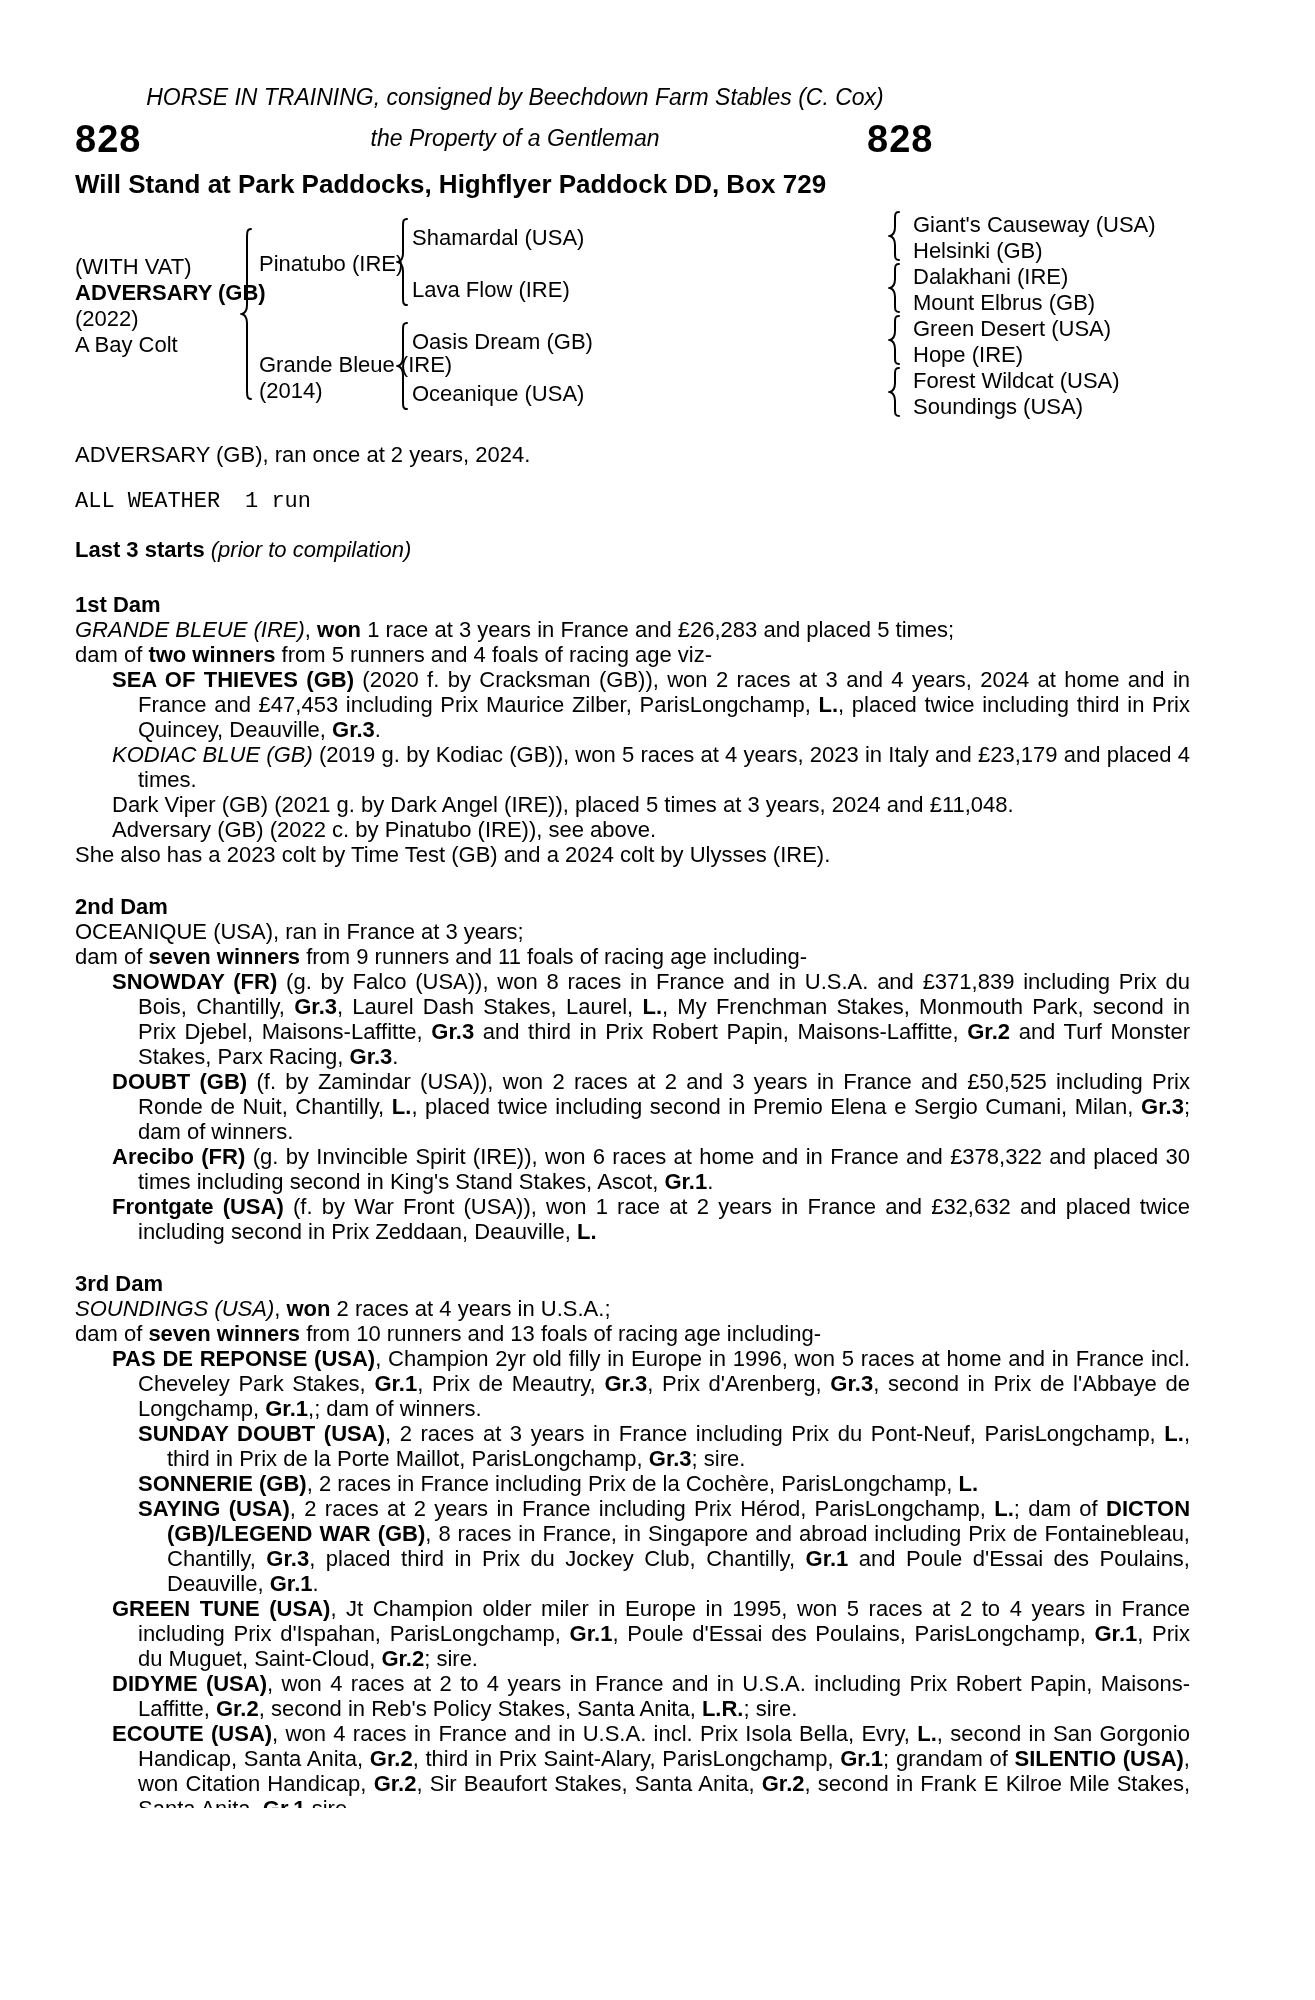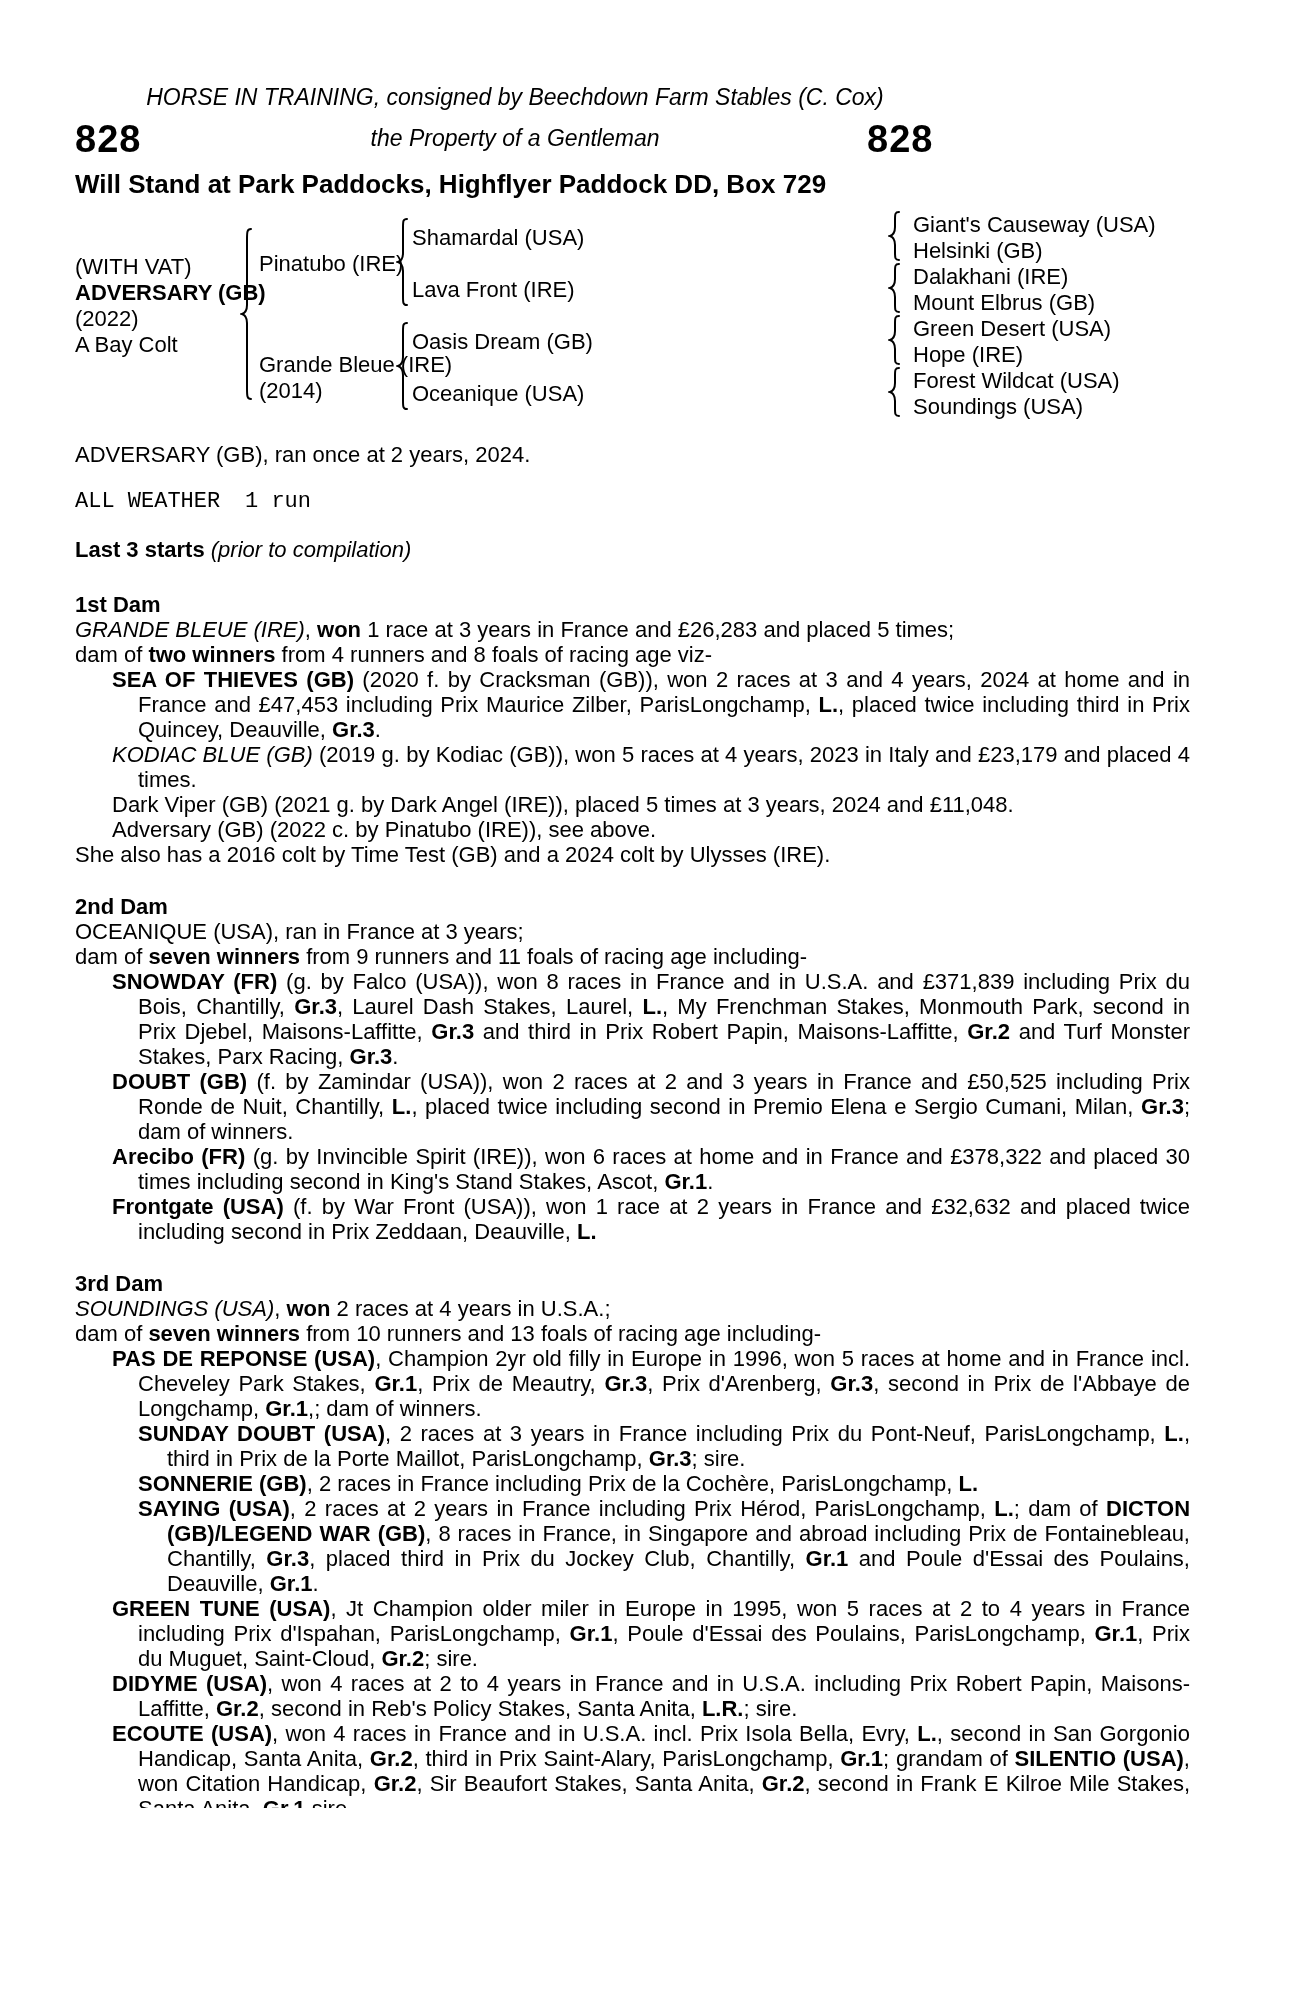--- a/index.html
+++ b/index.html
@@ -65,21 +65,21 @@
       <div class="abs" style="left:184px;top:174px">(2014)</div>
 
       <svg class="brace" style="left:321px;top:14px" width="14" height="88" viewBox="0 0 14 88">
         <path d="M11 1 C7 1 7 3 7 10 L7 35 C7 41 5 43 2 44 C5 45 7 47 7 53 L7 78 C7 85 7 87 11 87" fill="none" stroke="#000" stroke-width="2" stroke-linecap="round"></path>
       </svg>
       <svg class="brace" style="left:321px;top:118px" width="14" height="88" viewBox="0 0 14 88">
         <path d="M11 1 C7 1 7 3 7 10 L7 35 C7 41 5 43 2 44 C5 45 7 47 7 53 L7 78 C7 85 7 87 11 87" fill="none" stroke="#000" stroke-width="2" stroke-linecap="round"></path>
       </svg>
 
       <div class="abs" style="left:337px;top:21px">Shamardal (USA)</div>
-      <div class="abs" style="left:337px;top:73px">Lava Front (IRE)</div>
+      <div class="abs" style="left:337px;top:73px">Lava Flow (IRE)</div>
       <div class="abs" style="left:337px;top:125px">Oasis Dream (GB)</div>
       <div class="abs" style="left:337px;top:177px">Oceanique (USA)</div>
 
       <svg class="brace" style="left:813px;top:7px" width="14" height="50" viewBox="0 0 14 50">
         <path d="M11 1 C7 1 7 3 7 9 L7 16 C7 22 5 24 2 25 C5 26 7 28 7 34 L7 41 C7 47 7 49 11 49" fill="none" stroke="#000" stroke-width="2" stroke-linecap="round"></path>
       </svg>
       <svg class="brace" style="left:813px;top:59px" width="14" height="50" viewBox="0 0 14 50">
         <path d="M11 1 C7 1 7 3 7 9 L7 16 C7 22 5 24 2 25 C5 26 7 28 7 34 L7 41 C7 47 7 49 11 49" fill="none" stroke="#000" stroke-width="2" stroke-linecap="round"></path>
       </svg>
       <svg class="brace" style="left:813px;top:111px" width="14" height="50" viewBox="0 0 14 50">
@@ -108,26 +108,26 @@
 
     <div class="last3">
       <span class="b">Last 3 starts</span>
       <span class="i"> <span class="i">(prior to compilation)</span></span>
     </div>
 
 
     <div>
         <p class="cat head first-head">1st Dam</p>
         <p class="cat"><span class="i">GRANDE BLEUE (IRE)</span><span>, </span><span class="b">won</span><span> 1 race at 3 years in France and £26,283 and placed 5 times;</span></p>
-        <p class="cat"><span>dam of </span><span class="b">two winners</span><span> from 4 runners and 8 foals of racing age viz-</span></p>
+        <p class="cat"><span>dam of </span><span class="b">two winners</span><span> from 5 runners and 4 foals of racing age viz-</span></p>
         <p class="cat lv1"><span class="b">SEA OF THIEVES (GB)</span><span> (2020 f. by Cracksman (GB)), won 2 races at 3 and 4 years, 2024 at home and in France and £47,453 including Prix Maurice Zilber, ParisLongchamp, </span><span class="b">L.</span><span>, placed twice including third in Prix Quincey, Deauville, </span><span class="b">Gr.3</span><span>.</span></p>
         <p class="cat lv1"><span class="i">KODIAC BLUE (GB)</span><span> (2019 g. by Kodiac (GB)), won 5 races at 4 years, 2023 in Italy and £23,179 and placed 4 times.</span></p>
         <p class="cat lv1"><span>Dark Viper (GB) (2021 g. by Dark Angel (IRE)), placed 5 times at 3 years, 2024 and £11,048.</span></p>
         <p class="cat lv1"><span>Adversary (GB) (2022 c. by Pinatubo (IRE)), see above.</span></p>
-        <p class="cat"><span>She also has a 2016 colt by Time Test (GB) and a 2024 colt by Ulysses (IRE).</span></p>
+        <p class="cat"><span>She also has a 2023 colt by Time Test (GB) and a 2024 colt by Ulysses (IRE).</span></p>
         <p class="cat head">2nd Dam</p>
         <p class="cat"><span>OCEANIQUE (USA), ran in France at 3 years;</span></p>
         <p class="cat"><span>dam of </span><span class="b">seven winners</span><span> from 9 runners and 11 foals of racing age including-</span></p>
         <p class="cat lv1"><span class="b">SNOWDAY (FR)</span><span> (g. by Falco (USA)), won 8 races in France and in U.S.A. and £371,839 including Prix du Bois, Chantilly, </span><span class="b">Gr.3</span><span>, Laurel Dash Stakes, Laurel, </span><span class="b">L.</span><span>, My Frenchman Stakes, Monmouth Park, second in Prix Djebel, Maisons-Laffitte, </span><span class="b">Gr.3</span><span> and third in Prix Robert Papin, Maisons-Laffitte, </span><span class="b">Gr.2</span><span> and Turf Monster Stakes, Parx Racing, </span><span class="b">Gr.3</span><span>.</span></p>
         <p class="cat lv1"><span class="b">DOUBT (GB)</span><span> (f. by Zamindar (USA)), won 2 races at 2 and 3 years in France and £50,525 including Prix Ronde de Nuit, Chantilly, </span><span class="b">L.</span><span>, placed twice including second in Premio Elena e Sergio Cumani, Milan, </span><span class="b">Gr.3</span><span>; dam of winners.</span></p>
         <p class="cat lv1"><span class="b">Arecibo (FR)</span><span> (g. by Invincible Spirit (IRE)), won 6 races at home and in France and £378,322 and placed 30 times including second in King's Stand Stakes, Ascot, </span><span class="b">Gr.1</span><span>.</span></p>
         <p class="cat lv1"><span class="b">Frontgate (USA)</span><span> (f. by War Front (USA)), won 1 race at 2 years in France and £32,632 and placed twice including second in Prix Zeddaan, Deauville, </span><span class="b">L.</span></p>
         <p class="cat head">3rd Dam</p>
         <p class="cat"><span class="i">SOUNDINGS (USA)</span><span>, </span><span class="b">won</span><span> 2 races at 4 years in U.S.A.;</span></p>
         <p class="cat"><span>dam of </span><span class="b">seven winners</span><span> from 10 runners and 13 foals of racing age including-</span></p>

